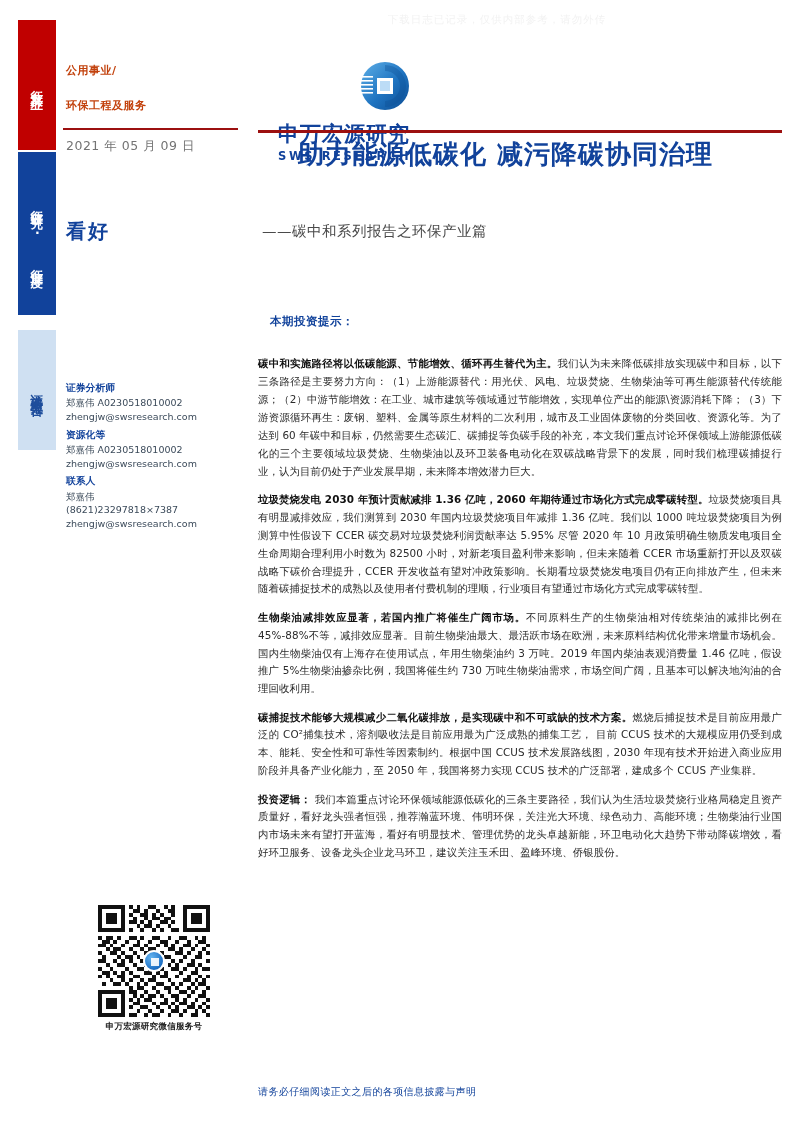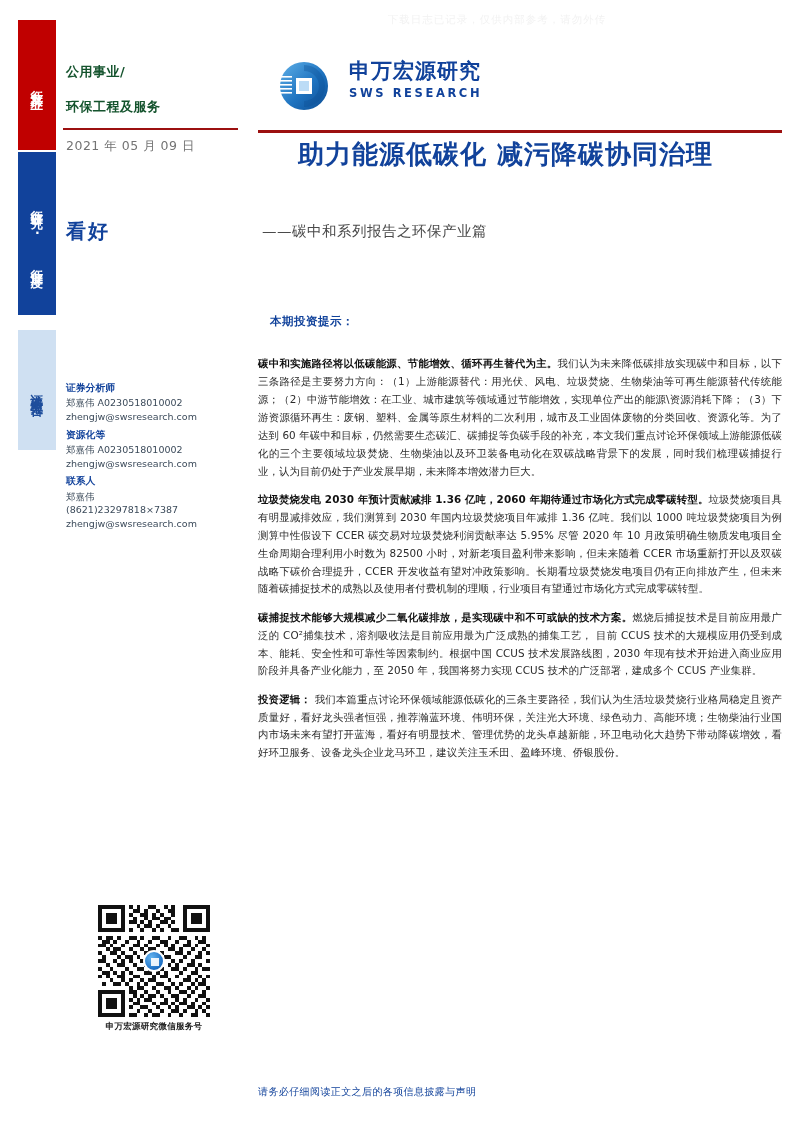--- a/index.html
+++ b/index.html
@@ -71,23 +71,23 @@
     background: #cfe0f2;
   }
   .vtab-lblue span {
     color: #1f4e9c;
   }
 
   
   .sector {
     position: absolute;
     left: 66px;
-    font-size: 13px;
-    font-weight: bold;
-    color: #14532d;
+    font-size: 11px;
+    font-weight: bold;
+    color: #c2410c;
     letter-spacing: 0.5px;
   }
   .sector-1 { top: 63px; }
   .sector-2 { top: 98px; }
 
   .sector-rule {
     position: absolute;
     left: 63px;
     top: 128px;
     width: 175px;
@@ -178,22 +178,23 @@
     letter-spacing: 0.3px;
     white-space: nowrap;
   }
 
   
   .logo-row {
     position: absolute;
     left: 278px;
     top: 60px;
     display: flex;
-    align-items: flex-start;
-    gap: 19px;
+    align-items: flex-end;
+    gap: 11px;
+    flex-direction: column;
   }
   .logo-mark {
     width: 52px;
     height: 52px;
     position: relative;
     flex: 0 0 auto;
   }
   .logo-text-cn {
     font-size: 21px;
     font-weight: bold;
@@ -597,20 +598,23 @@
   <div class="tips-heading">本期投资提示：</div>
 
   <div class="body-area">
     <p class="para">
       <b>碳中和实施路径将以低碳能源、节能增效、循环再生替代为主。</b><span>我们认为未来降低碳排放实现碳中和目标，以下三条路径是主要努力方向：（1）上游能源替代：用光伏、风电、垃圾焚烧、生物柴油等可再生能源替代传统能源；（2）中游节能增效：在工业、城市建筑等领域通过节能增效，实现单位产出的能源\资源消耗下降；（3）下游资源循环再生：废钢、塑料、金属等原生材料的二次利用，城市及工业固体废物的分类回收、资源化等。为了达到 60 年碳中和目标，仍然需要生态碳汇、碳捕捉等负碳手段的补充，本文我们重点讨论环保领域上游能源低碳化的三个主要领域垃圾焚烧、生物柴油以及环卫装备电动化在双碳战略背景下的发展，同时我们梳理碳捕捉行业，认为目前仍处于产业发展早期，未来降本增效潜力巨大。</span>
     </p>
     <p class="para">
       <b>垃圾焚烧发电 2030 年预计贡献减排 1.36 亿吨，2060 年期待通过市场化方式完成零碳转型。</b><span>垃圾焚烧项目具有明显减排效应，我们测算到 2030 年国内垃圾焚烧项目年减排 1.36 亿吨。我们以 1000 吨垃圾焚烧项目为例 测算中性假设下 CCER 碳交易对垃圾焚烧利润贡献率达 5.95% 尽管 2020 年 10 月政策明确生物质发电项目全生命周期合理利用小时数为 82500 小时，对新老项目盈利带来影响，但未来随着 CCER 市场重新打开以及双碳战略下碳价合理提升，CCER 开发收益有望对冲政策影响。长期看垃圾焚烧发电项目仍有正向排放产生，但未来随着碳捕捉技术的成熟以及使用者付费机制的理顺，行业项目有望通过市场化方式完成零碳转型。</span>
     </p>
     <p class="para">
+      <b>生物柴油减排效应显著，若国内推广将催生广阔市场。</b><span>不同原料生产的生物柴油相对传统柴油的减排比例在 45%-88%不等，减排效应显著。目前生物柴油最大、最活跃市场在欧洲，未来原料结构优化带来增量市场机会。国内生物柴油仅有上海存在使用试点，年用生物柴油约 3 万吨。2019 年国内柴油表观消费量 1.46 亿吨，假设推广 5%生物柴油掺杂比例，我国将催生约 730 万吨生物柴油需求，市场空间广阔，且基本可以解决地沟油的合理回收利用。</span>
+    </p>
+    <p class="para">
       <b>碳捕捉技术能够大规模减少二氧化碳排放，是实现碳中和不可或缺的技术方案。</b><span>燃烧后捕捉技术是目前应用最广泛的 CO²捕集技术，溶剂吸收法是目前应用最为广泛成熟的捕集工艺， 目前 CCUS 技术的大规模应用仍受到成本、能耗、安全性和可靠性等因素制约。根据中国 CCUS 技术发展路线图，2030 年现有技术开始进入商业应用阶段并具备产业化能力，至 2050 年，我国将努力实现 CCUS 技术的广泛部署，建成多个 CCUS 产业集群。</span>
     </p>
     <p class="para">
       <b>投资逻辑：</b><span> 我们本篇重点讨论环保领域能源低碳化的三条主要路径，我们认为生活垃圾焚烧行业格局稳定且资产质量好，看好龙头强者恒强，推荐瀚蓝环境、伟明环保，关注光大环境、绿色动力、高能环境；生物柴油行业国内市场未来有望打开蓝海，看好有明显技术、管理优势的龙头卓越新能，环卫电动化大趋势下带动降碳增效，看好环卫服务、设备龙头企业龙马环卫，建议关注玉禾田、盈峰环境、侨银股份。</span>
     </p>
   </div>
 
   <div class="footer-note">请务必仔细阅读正文之后的各项信息披露与声明</div>
 
 </div>

